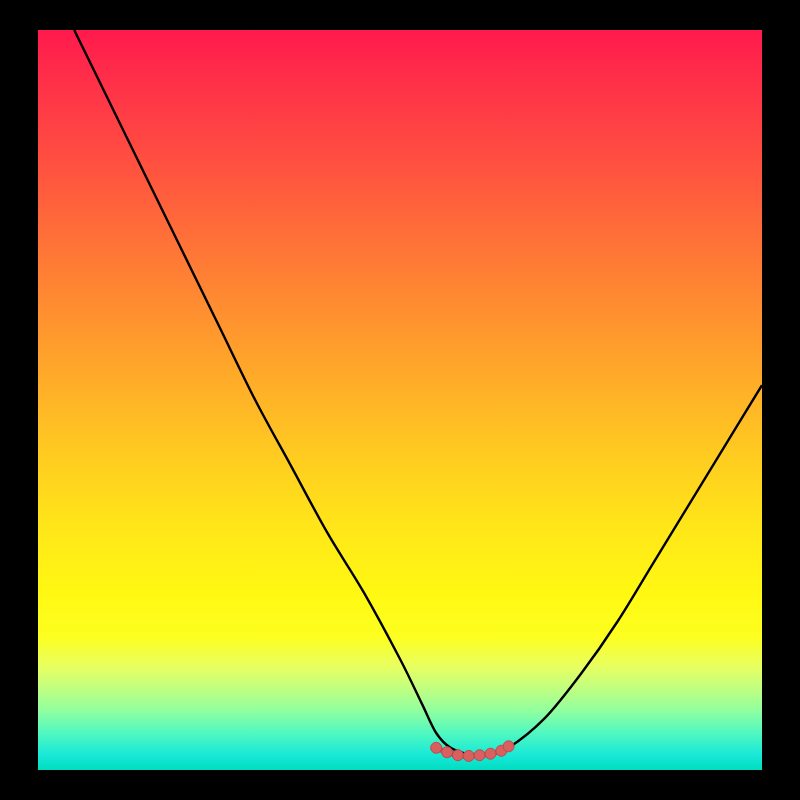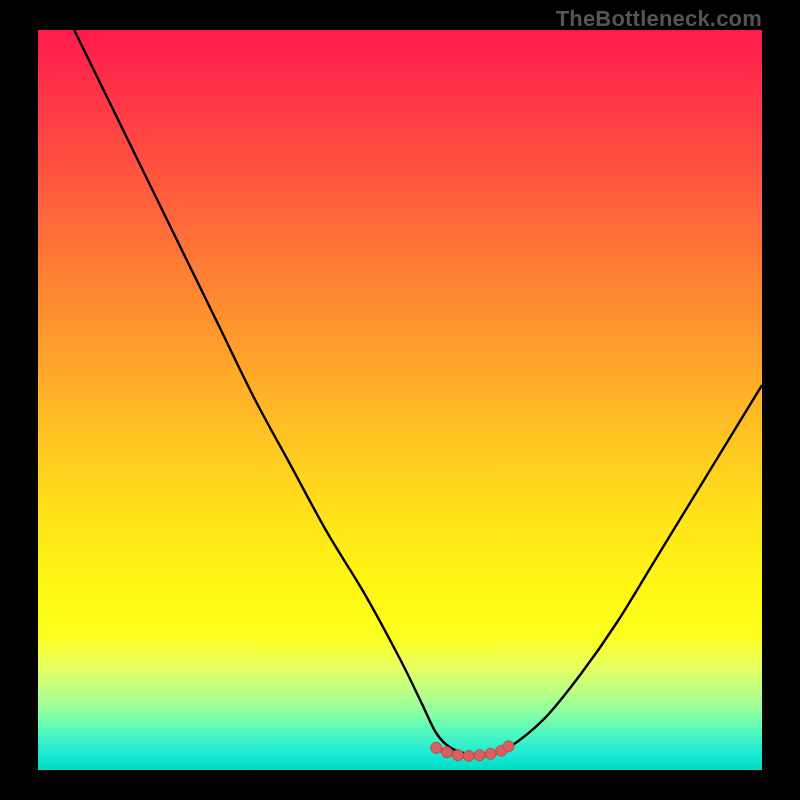--- a/index.html
+++ b/index.html
@@ -66,21 +66,20 @@
     left: 0;
     top: 0;
     width: 100%;
     height: 100%;
   }
 </style>
 </head>
 <body>
 
 <div class="frame">
-  <div class="watermark">TheBottleneck.com</div>
 
   <div class="plot">
     <div class="gradient-bg"></div>
     <svg class="curve" viewBox="0 0 724 740" preserveAspectRatio="none">
       <g id="curve-group">
           <path d="M 36.2 0 C 42.233333333333334 12.333333333333334 60.33333333333334 49.33333333333333 72.4 74 C 84.46666666666667 98.66666666666667 96.53333333333333 123.33333333333333 108.6 148 C 120.66666666666666 172.66666666666666 132.73333333333335 197.33333333333334 144.8 222 C 156.86666666666667 246.66666666666666 168.93333333333334 271.3333333333333 181 296 C 193.06666666666666 320.6666666666667 205.13333333333333 346.56666666666666 217.2 370 C 229.26666666666665 393.43333333333334 241.33333333333331 414.40000000000003 253.39999999999998 436.6 C 265.46666666666664 458.8 277.53333333333336 482.23333333333335 289.6 503.2 C 301.6666666666667 524.1666666666666 313.73333333333335 541.4333333333333 325.8 562.4 C 337.8666666666667 583.3666666666667 352.3466666666667 610.5 362 629 C 371.6533333333333 647.5 377.68666666666667 661.0666666666666 383.72 673.4 C 389.7533333333334 685.7333333333333 393.3733333333334 695.6 398.20000000000005 703 C 403.0266666666667 710.4 406.64666666666665 714.0999999999999 412.67999999999995 717.8 C 418.71333333333325 721.5 428.3666666666666 723.9666666666667 434.4 725.2 C 440.43333333333334 726.4333333333334 442.84666666666664 726.4333333333334 448.88 725.2 C 454.91333333333336 723.9666666666667 460.9466666666667 723.9666666666666 470.6 717.8 C 480.25333333333333 711.6333333333333 494.7333333333333 700.5333333333334 506.79999999999995 688.2 C 518.8666666666666 675.8666666666667 530.9333333333333 659.8333333333333 543 643.8 C 555.0666666666667 627.7666666666667 567.1333333333334 610.5 579.2 592 C 591.2666666666667 573.5 603.3333333333333 552.5333333333333 615.4 532.8 C 627.4666666666667 513.0666666666666 639.5333333333333 493.33333333333337 651.6 473.6 C 663.6666666666667 453.8666666666667 675.7333333333333 434.1333333333333 687.8 414.4 C 699.8666666666666 394.66666666666663 717.9666666666667 365.06666666666666 724 355.2" fill="none" stroke="#000000" stroke-width="2.4"></path>
         </g>
       <g id="dots-group">
           <path d="M 398.20000000000005 717.8 C 400.01000000000005 718.54 405.43999999999994 721.0066666666667 409.05999999999995 722.24 C 412.67999999999995 723.4733333333334 416.29999999999995 724.5833333333334 419.91999999999996 725.2 C 423.53999999999996 725.8166666666667 427.15999999999997 725.94 430.78 725.94 C 434.4 725.94 438.02 725.57 441.64 725.2 C 445.26 724.83 448.88 724.46 452.5 723.72 C 456.12 722.98 460.34333333333336 721.9933333333333 463.36 720.76 C 466.37666666666667 719.5266666666666 469.3933333333334 717.0600000000001 470.6 716.32" fill="none" stroke="#c24848" stroke-width="5.5" stroke-linecap="round"></path>
           <circle cx="398.20000000000005" cy="717.8" r="5.5" fill="#d86060" stroke="#c24848" stroke-width="1"></circle>

